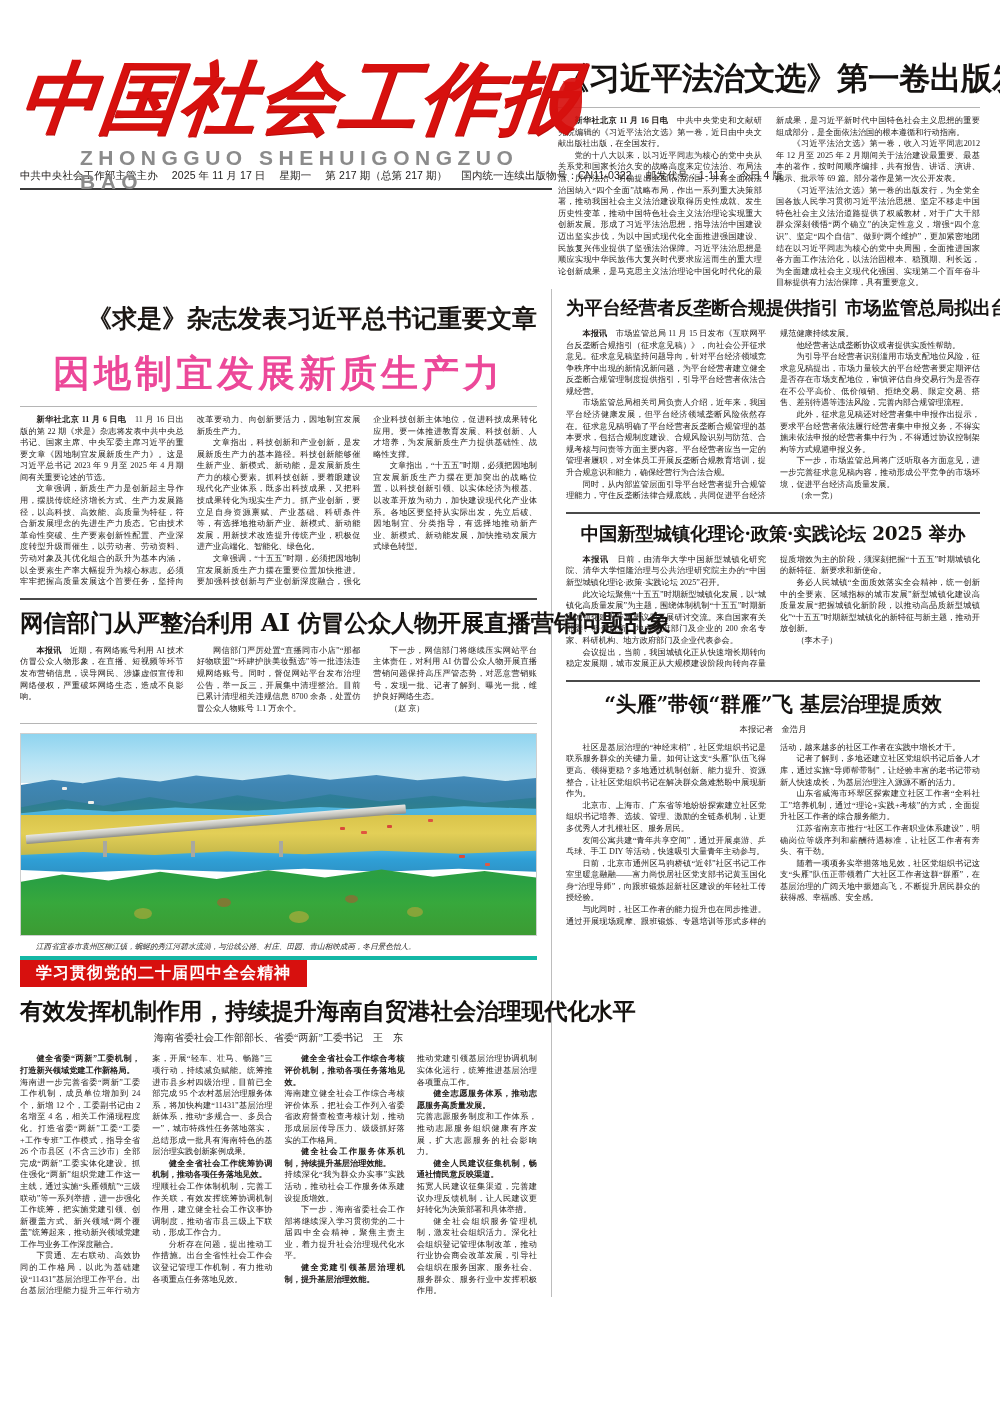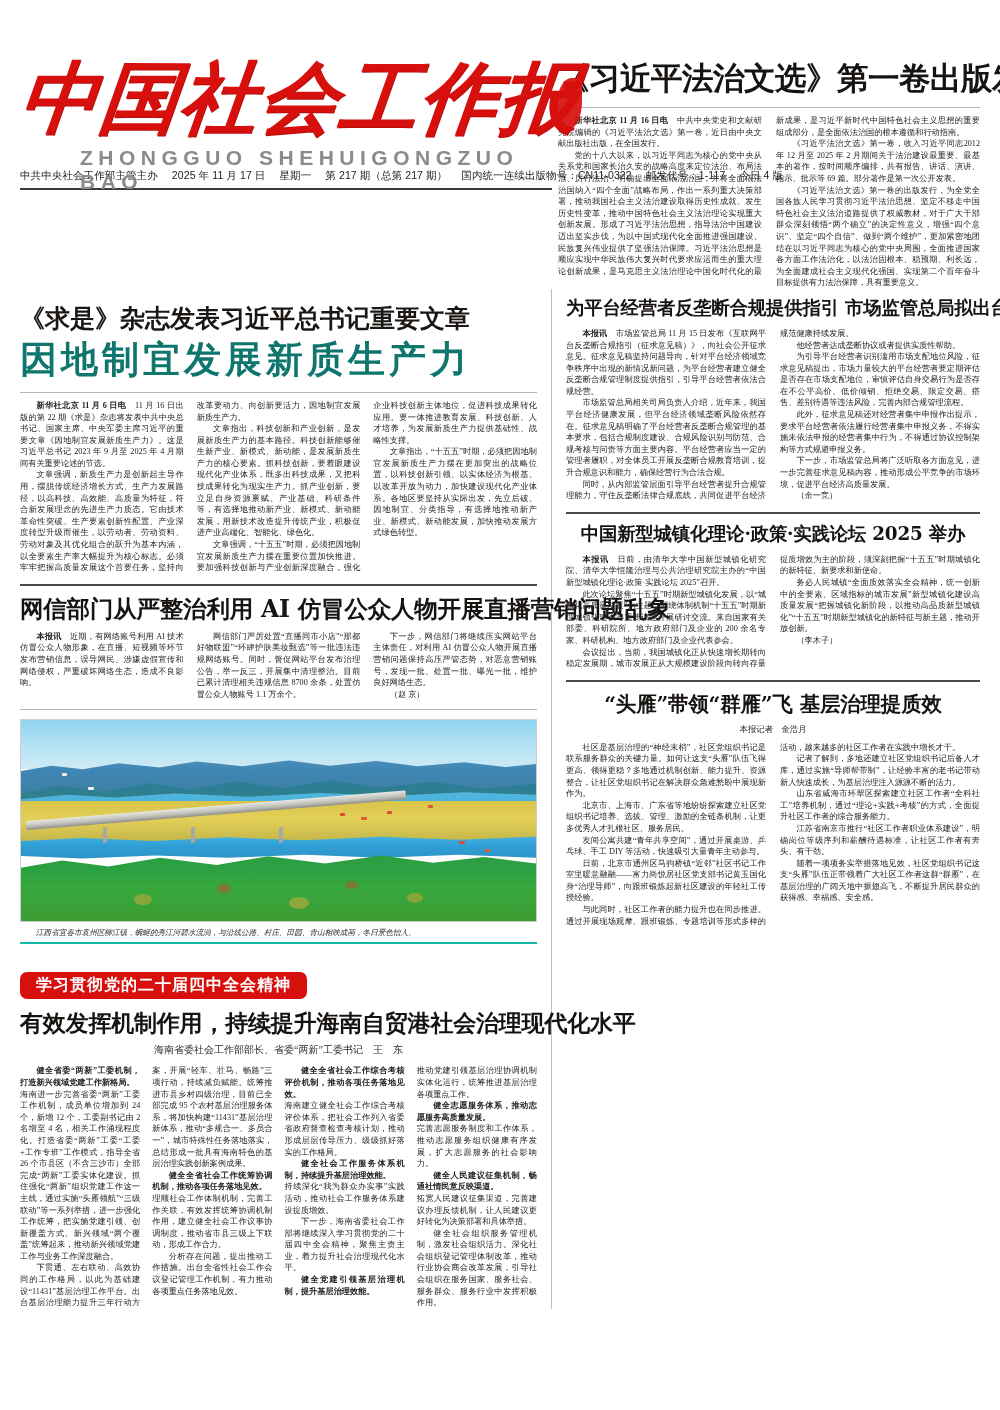--- a/index.html
+++ b/index.html
@@ -63,26 +63,26 @@
   
   .main{display:flex;width:960px;margin:0 auto;}
   .col-left{width:532px;box-sizing:border-box;padding-right:14px;
     border-right:1px solid #bdbdbd;}
   .col-right{width:428px;box-sizing:border-box;padding-left:14px;}
 
   
   .lead-kicker{
     font-family:"DejaVu Sans","Liberation Sans",sans-serif;
     font-size:25px;font-weight:700;letter-spacing:0;line-height:32px;
-    text-align:left;color:#1a1613;white-space:nowrap;margin-top:14px;
+    text-align:right;color:#1a1613;white-space:nowrap;margin-top:14px;
   }
   .lead-main{
     font-family:"DejaVu Sans","Liberation Sans",sans-serif;
     font-size:37px;font-weight:700;letter-spacing:4px;line-height:46px;
-    color:#0f766e;white-space:nowrap;margin-top:2px;
+    text-align:center;color:#ec4899;white-space:nowrap;margin-top:16px;
   }
   .hr-thin{border-top:1px solid #b5b5b5;margin:9px 0 7px;}
   .hr-thick{border-top:2px solid #4a4a4a;margin:10px 0 8px;}
 
   .h-ai{
     font-family:"DejaVu Serif","Liberation Serif",serif;
     font-weight:700;font-size:23.5px;line-height:30px;letter-spacing:-.2px;
     text-align:center;white-space:nowrap;color:#161311;margin:6px 0 7px;
   }
 
@@ -110,27 +110,27 @@
     background:linear-gradient(180deg,#e8e8e4 0%,#bfbfb8 60%,#8e8e88 100%);
     transform:rotate(-4.6deg);transform-origin:left center;border-radius:1px;}
   .bridge-pier{position:absolute;width:4px;height:16px;background:#a8a8a0;top:53%;}
   .forest{position:absolute;left:0;bottom:0;width:100%;height:36%;
     background:linear-gradient(180deg,#2f9e3f 0%,#2aa043 25%,#37a83c 55%,#3c9b33 100%);
     clip-path:polygon(0 26%,8% 16%,17% 24%,27% 12%,38% 22%,48% 10%,59% 20%,70% 9%,80% 19%,90% 11%,100% 20%,100% 100%,0 100%);}
   .forest-spot{position:absolute;border-radius:50%;opacity:.55;}
   .village{position:absolute;border-radius:1px;}
 
   .caption{font-size:7.6px;font-style:italic;color:#2a2724;
-    padding:5px 0 4px 16px;line-height:11px;border-bottom:2px solid #14b8a6;}
+    padding:5px 0 4px 16px;line-height:11px;border-bottom:4px solid #14b8a6;}
 
   
   .red-banner{display:inline-block;background:#d7100e;color:#fff;
     font-family:"DejaVu Sans","Liberation Sans",sans-serif;
     font-weight:700;font-size:16px;letter-spacing:1px;
-    padding:5px 16px 6px;margin-top:28px;line-height:1;border-radius:7px;}
+    padding:5px 16px 6px;margin-top:0;line-height:1;}
   .h-hainan{
     font-family:"DejaVu Serif","Liberation Serif",serif;
     font-weight:700;font-size:23px;line-height:30px;letter-spacing:-.2px;
     text-align:center;white-space:nowrap;color:#15120f;margin:9px 0 5px;}
   .byline{text-align:center;font-size:10px;color:#2b2825;margin-bottom:8px;}
 
   
   .h-r{
     font-family:"DejaVu Serif","Liberation Serif",serif;
     font-weight:700;font-size:18.4px;line-height:24px;letter-spacing:-.2px;
@@ -193,21 +193,21 @@
         <p>文章指出，“十五五”时期，必须把因地制宜发展新质生产力摆在更加突出的战略位置，以科技创新引领、以实体经济为根基、以改革开放为动力，加快建设现代化产业体系。各地区要坚持从实际出发，先立后破、因地制宜、分类指导，有选择地推动新产业、新模式、新动能发展，加快推动发展方式绿色转型。</p>
       </div>
 
       <div class="hr-thick"></div>
 
       <div class="h-ai">网信部门从严整治利用 AI 仿冒公众人物开展直播营销问题乱象</div>
 
       <div class="cols3 body-col">
         <p><span class="lead">本报讯</span>　近期，有网络账号利用 AI 技术仿冒公众人物形象，在直播、短视频等环节发布营销信息，误导网民、涉嫌虚假宣传和网络侵权，严重破坏网络生态，造成不良影响。</p>
         <p>网信部门严厉处置“直播同市小店”“那都好物联盟”“环肆护肤美妆甄选”等一批违法违规网络账号。同时，督促网站平台发布治理公告，举一反三，开展集中清理整治。目前已累计清理相关违规信息 8700 余条，处置仿冒公众人物账号 1.1 万余个。</p>
-        <p>下一步，网信部门将继续压实网站平台主体责任，对利用 AI 仿冒公众人物开展直播营销问题保持高压严管态势，对恶意营销账号，发现一批、处置一批、曝光一批，维护良好网络生态。</p>
+        <p>下一步，网信部门将继续压实网站平台主体责任，对利用 AI 仿冒公众人物开展直播营销问题保持高压严管态势，对恶意营销账号，发现一批、记者了解到、曝光一批，维护良好网络生态。</p>
         <p class="sig">（赵 京）</p>
       </div>
 
       <div class="hr-thin"></div>
 
       
       <div class="photo">
         <div class="sky"></div>
         <div class="far-hills"></div>
         <div class="mid-hills"></div>

